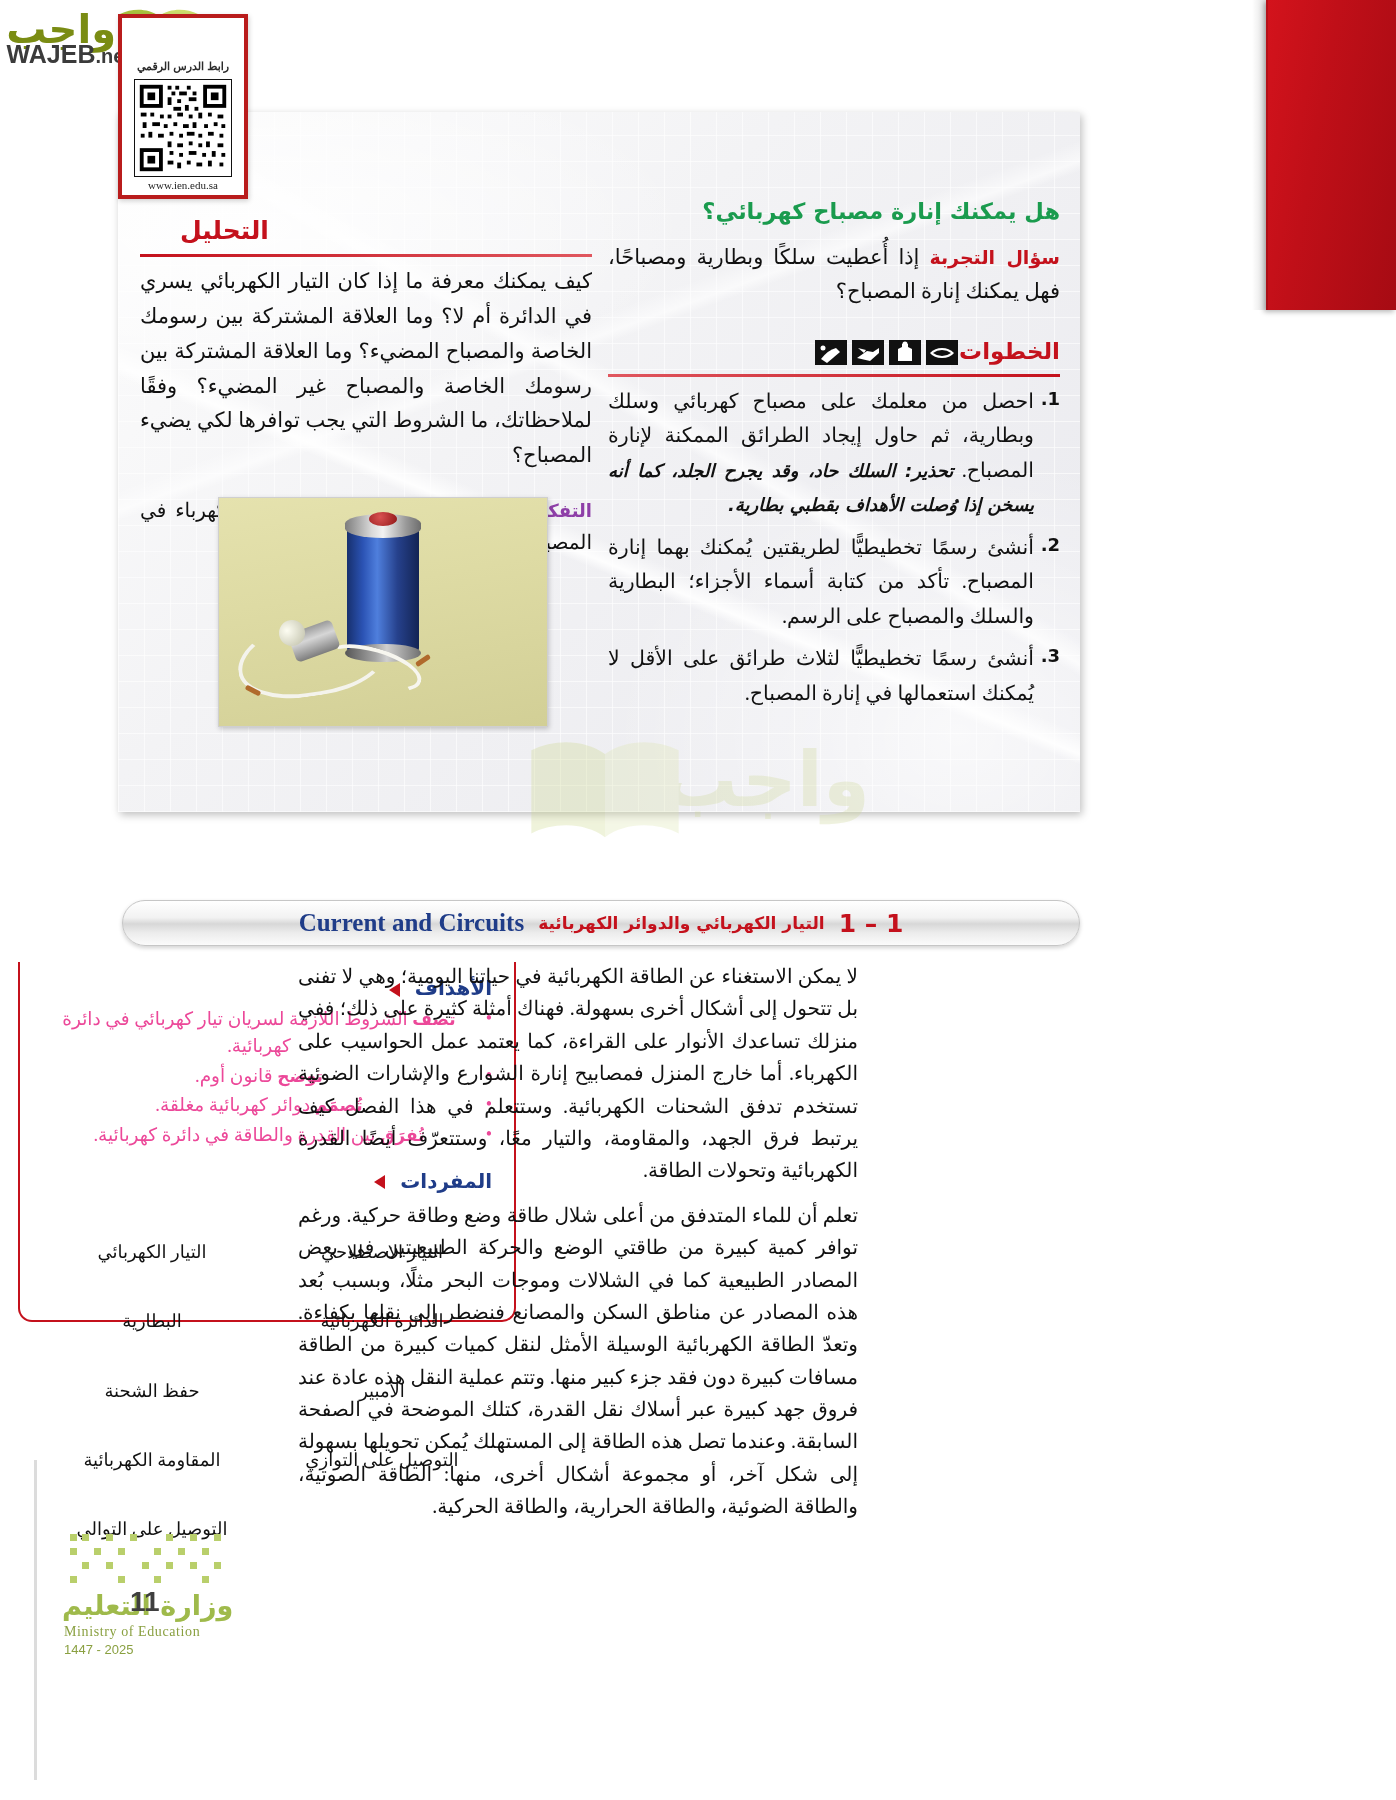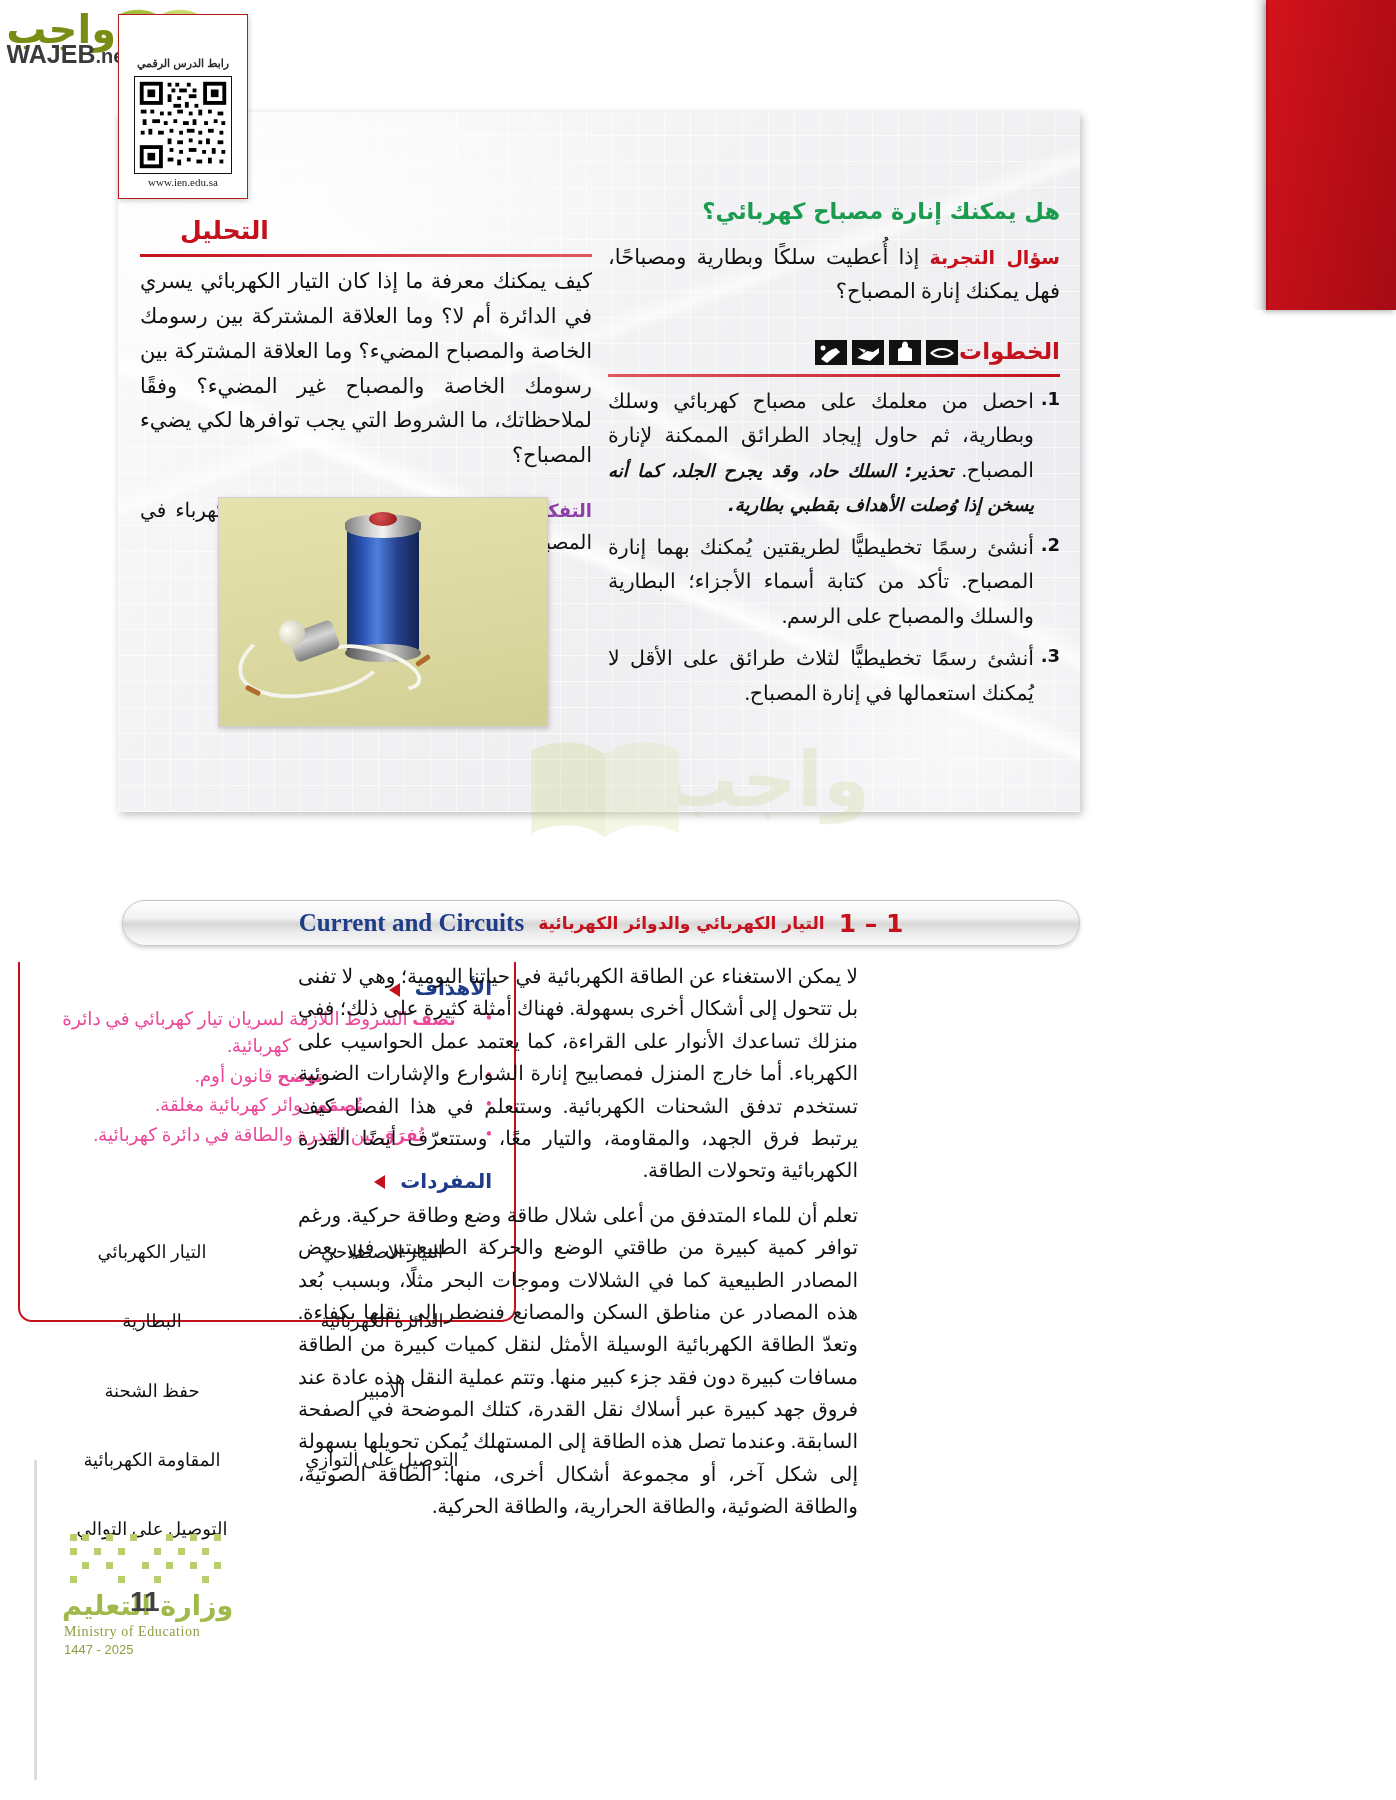--- a/index.html
+++ b/index.html
@@ -38,21 +38,21 @@
     font-size:25px; font-weight:bold; color:#3b3b3b;
   }
   .wajeb-net .dotnet { color:#3b3b3b; font-size:20px; }
   .wajeb-book { position:absolute; left:108px; top:2px; width:90px; height:58px; }
 
   
   .qr-card {
     position:absolute; left:118px; top:14px;
     width:130px; height:185px;
     background:#fff;
-    border:1px solid #b91c1c;
+    border:4px solid #b91c1c;
     box-shadow: 1px 2px 5px rgba(0,0,0,.18);
     text-align:center;
     z-index: 6;
   }
   .qr-title {
     margin-top:42px; font-size:11px; font-weight:bold; color:#2b2b2b;
     font-family:"Liberation Sans", sans-serif;
   }
   .qr-box { width:98px; height:98px; margin:6px auto 2px; background:#fff; border:1px solid #111; position:relative; }
   .qr-url { font-size:11px; color:#222; font-family:"Liberation Serif", serif; }

